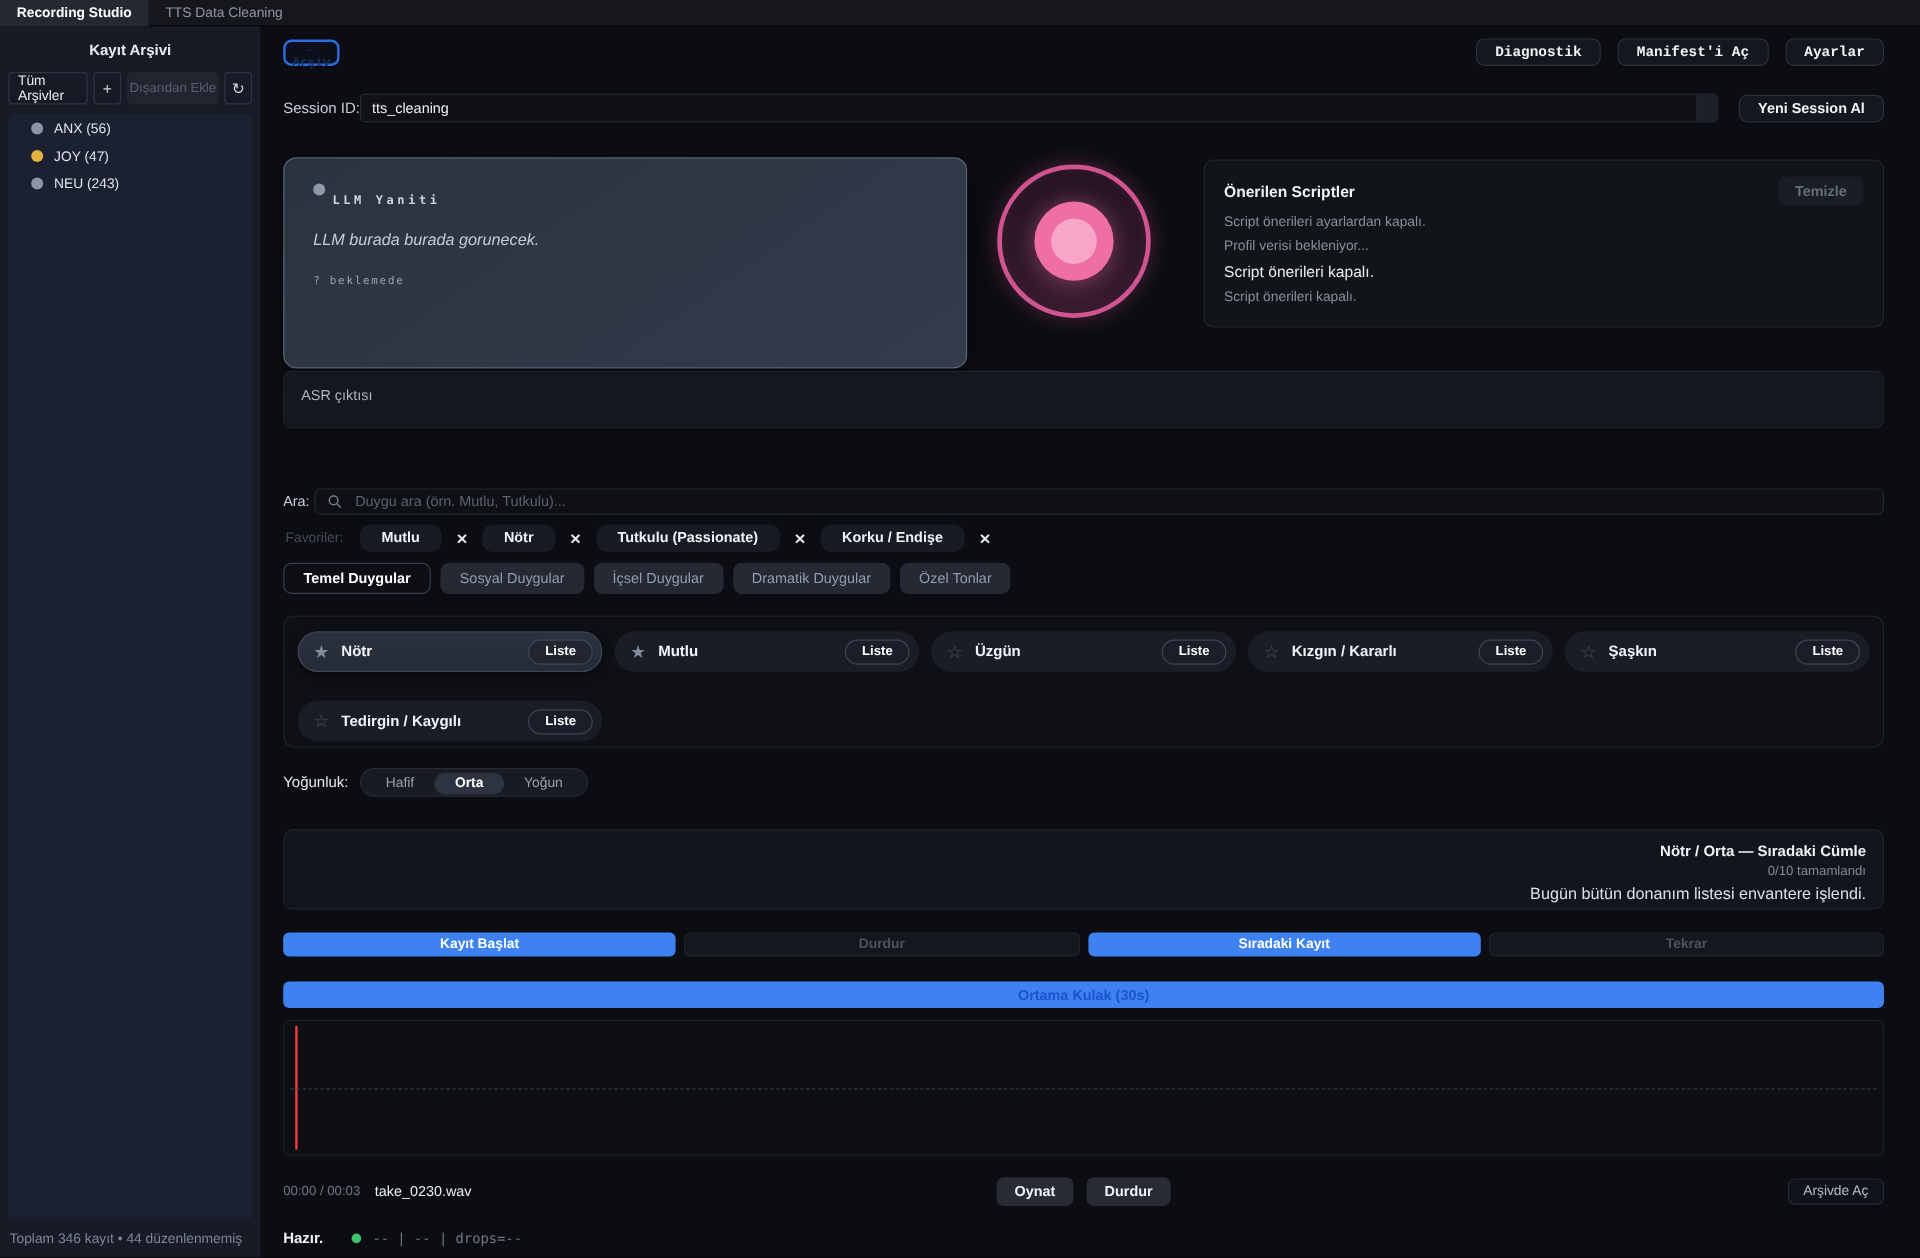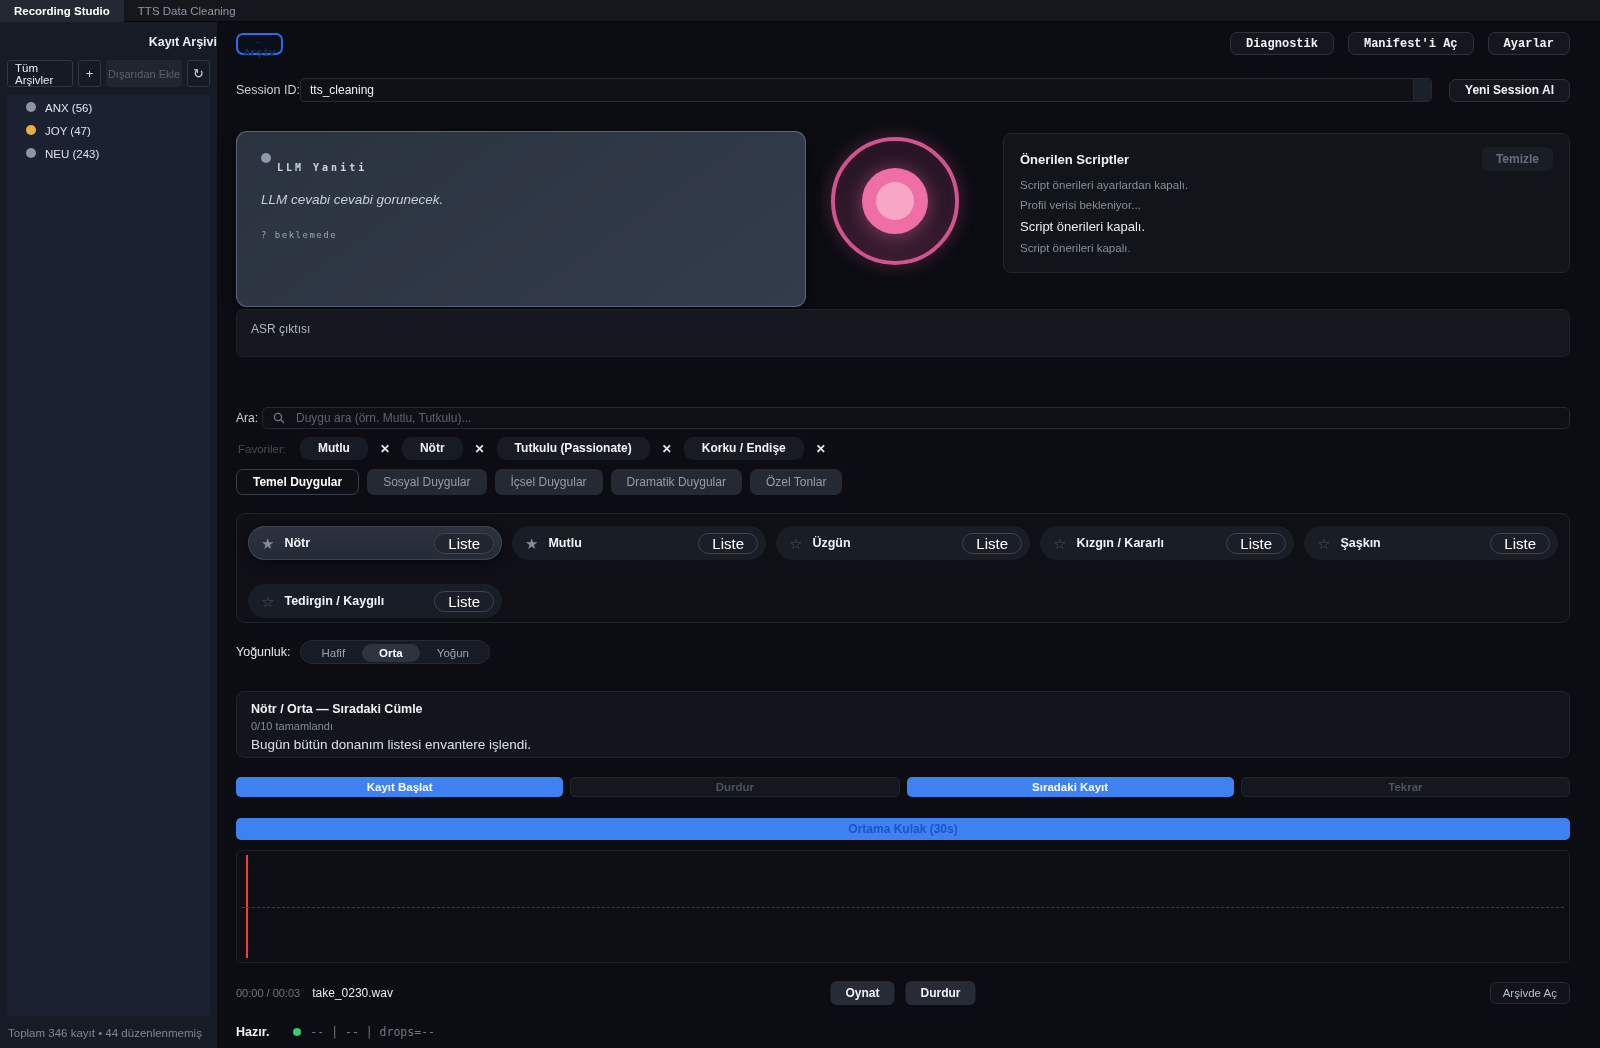--- a/index.html
+++ b/index.html
@@ -10,21 +10,21 @@
 
   .app { position:relative; width:1600px; height:1048px; background:#0b0d12; overflow:hidden; }
 
   
   .topbar { position:absolute; top:0; left:0; width:1600px; height:22px; background:#15171d; display:flex; border-bottom:1px solid #060709; }
   .toptab { height:22px; line-height:22px; padding:0 14px; font-size:11.5px; color:#8d96a3; }
   .toptab.active { background:#242833; color:#ffffff; font-weight:bold; }
 
   
   .sidebar { position:absolute; top:22px; left:0; width:218px; bottom:0; background:#161b25; border-right:1px solid #0a0c10; }
-  .sb-title { position:absolute; top:13px; left:0; right:0; text-align:right; font-size:12.5px; font-weight:bold; color:#e9edf2; }
+  .sb-title { position:absolute; top:13px; left:0; right:0; text-align:center; font-size:12.5px; font-weight:bold; color:#e9edf2; }
   .sb-controls { position:absolute; top:38px; left:7px; right:7px; height:27px; display:flex; gap:5px; align-items:stretch; }
   .sb-select { flex:1; border:1px solid #2e3543; background:#151a24; border-radius:3px; font-size:11.5px; color:#e9edf2; display:flex; align-items:center; padding:0 7px; }
   .sb-sq { width:23px; border:1px solid #2e3543; background:#151a24; border-radius:3px; color:#cfd5de; font-size:13px; }
   .sb-import { width:76px; background:#20252f; border-radius:4px; color:#59616e; font-size:11px; }
   .sb-list { position:absolute; top:73px; left:7px; right:7px; bottom:32px; background:#1b2130; border-radius:4px; padding-top:7px; }
   .sb-item { height:23px; display:flex; align-items:flex-start; gap:9px; padding-left:19px; font-size:11.5px; color:#dfe4ea; }
   .dot { width:10px; height:10px; border-radius:50%; flex:0 0 auto; }
   .sb-footer { position:absolute; left:8px; bottom:9px; font-size:11.5px; color:#7e8795; }
 
   
@@ -87,29 +87,29 @@
   .etab.active { background:#0d0f14; border:1px solid #373e4b; line-height:24px; color:#ffffff; font-weight:bold; }
 
   .cards-panel { position:absolute; top:513px; left:0; right:0; height:110px; background:#0e1016; border:1px solid #1e222b; border-radius:9px; padding:12px 11px; display:flex; flex-wrap:wrap; gap:24px 10px; align-content:flex-start; }
   .card { width:calc((100% - 40px)/5); height:34px; background:#191d26; border-radius:17px; display:flex; align-items:center; gap:10px; padding:0 8px 0 13px; }
   .card.selected { background:linear-gradient(180deg,#2c323e,#252b36); box-shadow:inset 0 0 0 1px #3c4452, 0 2px 8px rgba(0,0,0,0.5); }
   .star { font-size:15px; line-height:1; color:#4a5260; }
   .star::before { content:"☆"; }
   .star.filled { color:#828c9c; }
   .star.filled::before { content:"★"; }
   .card-label { flex:1; font-size:12.5px; font-weight:bold; color:#f0f3f7; }
-  .liste-btn { height:21px; line-height:19px; padding:0 13px; border:1px solid #3e4654; border-radius:11px; background:rgba(28,32,42,0.6); font-size:15px; font-weight:normal; color:#ffffff; }
+  .liste-btn { height:21px; line-height:19px; padding:0 13px; border:1px solid #3e4654; border-radius:11px; background:rgba(28,32,42,0.6); font-size:11px; font-weight:bold; color:#ffffff; }
 
   .int-row { position:absolute; top:640px; left:0; height:24px; display:flex; align-items:center; }
   .int-label { font-size:12.5px; color:#e4e8ee; margin-right:10px; }
   .int-group { height:24px; background:#171b23; border:1px solid #242a34; border-radius:12px; display:flex; padding:3px; }
   .int-opt { height:18px; line-height:18px; padding:0 17px; border-radius:9px; font-size:11.5px; color:#98a1af; }
   .int-opt.active { background:#2d3440; color:#ffffff; font-weight:bold; }
 
-  .sent-panel { position:absolute; top:691px; left:0; right:0; height:67px; background:#13151c; border:1px solid #20242d; border-radius:8px; padding:10px 14px 16px; }
+  .sent-panel { position:absolute; top:691px; left:0; right:0; height:67px; background:#13151c; border:1px solid #20242d; border-radius:8px; padding:10px 14px 16px;text-align:right; }
   .sent-title { font-size:12.5px; font-weight:bold; color:#eef1f5; }
   .sent-progress { margin-top:4px; font-size:11px; color:#828a97; }
   .sent-text { margin-top:5px; font-size:13.5px; color:#dce1e8; }
 
   .tbtns { position:absolute; top:777px; left:0; right:0; height:20px; display:flex; gap:7px; }
   .tbtn { flex:1; height:20px; line-height:20px; border-radius:5px; font-size:11.5px; font-weight:bold; text-align:center; }
   .tbtn.primary { background:#3e82f2; color:#ffffff; }
   .tbtn.disabled { background:#14171d; border:1px solid #20242d; line-height:18px; color:#4b5360; }
 
   .monitor-btn { position:absolute; top:818px; left:0; right:0; height:22px; line-height:22px; background:#3e82f2; border-radius:5px; text-align:center; font-size:12px; font-weight:bold; color:#1e52cc; }
@@ -193,21 +193,21 @@
         <input type="text" value="tts_cleaning" style="">
         <span class="endcap"></span>
       </div>
       <button class="hbtn new-session">Yeni Session Al</button>
     </div>
 
     <div class="panels">
       <div class="llm">
         <span class="llm-dot"></span>
         <span class="llm-title">LLM Yaniti</span>
-        <div class="llm-body">LLM cevabi cevabi gorunecek.</div>
+        <div class="llm-body">LLM burada burada gorunecek.</div>
         <div class="llm-status">? beklemede</div>
       </div>
 
       <div class="rec-outer">
         <div class="rec-mid">
           <div class="rec-core"></div>
         </div>
       </div>
 
       <div class="scripts">

